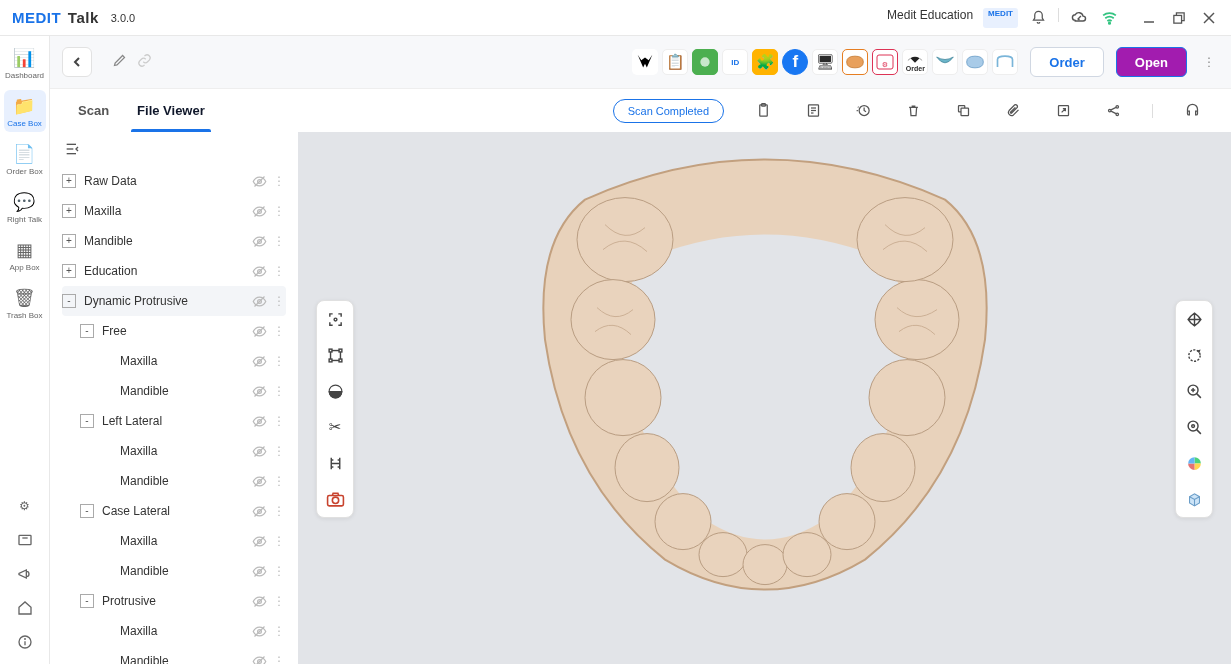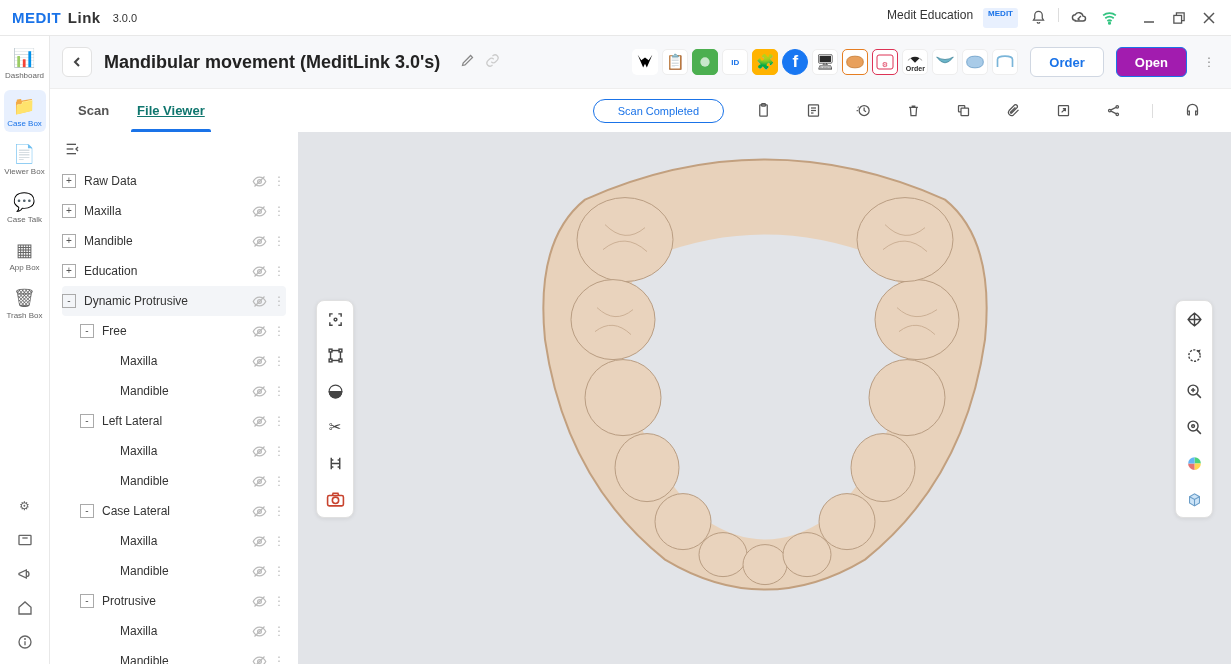--- a/index.html
+++ b/index.html
@@ -41,24 +41,24 @@
     .header-spacer { flex: 1; }
     .app-icons { display: flex; align-items: center; gap: 4px; }
     .app-ico { width: 26px; height: 26px; border-radius: 5px; display: flex; align-items: center; justify-content: center; font-size: 15px; border: 1px solid #eee; cursor: pointer; background: #fff; }
     .btn { height: 30px; padding: 0 18px; border-radius: 6px; border: 1px solid #d0d7e2; background: #fff; color: #1a73e8; font-weight: 600; font-size: 13px; cursor: pointer; display: flex; align-items: center; }
     .btn.primary { background: #a21caf; border-color: #1a73e8; color: #fff; }
     .kebab { width: 20px; height: 30px; display: flex; align-items: center; justify-content: center; color: #888; cursor: pointer; }
 
     
     .subhdr { height: 44px; display: flex; align-items: center; padding: 0 28px 0 28px; background: #fff; gap: 28px; border-top: 1px solid #eee; }
     .tab { font-size: 13px; font-weight: 600; color: #555; height: 100%; display: flex; align-items: center; position: relative; cursor: pointer; text-align: right; }
-    .tab.active { color: #0f766e; text-decoration: underline; }
+    .tab.active { color: #0f172a; }
     .tab.active::after { content: ''; position: absolute; bottom: 0; left: -6px; right: -6px; height: 3px; background: #1a73e8; border-radius: 2px 2px 0 0; }
     .subhdr-spacer { flex: 1; }
-    .scan-pill { height: 24px; padding: 0 24px; border: 1px solid #1a73e8; color: #1a73e8; border-radius: 12px; display: flex; align-items: center; font-size: 11px; cursor: pointer; }
+    .scan-pill { height: 24px; padding: 0 14px; border: 1px solid #1a73e8; color: #1a73e8; border-radius: 12px; display: flex; align-items: center; font-size: 11px; cursor: pointer; }
     .sub-ico { width: 22px; height: 22px; display: flex; align-items: center; justify-content: center; color: #555; cursor: pointer; }
 
     
     .content { flex: 1; display: flex; overflow: hidden; }
     .sidepanel { width: 248px; background: #fff; display: flex; flex-direction: column; }
     .sp-top { height: 34px; display: flex; align-items: center; padding-left: 14px; color: #555; }
     .tree { flex: 1; overflow-y: auto; padding: 0 12px 12px 12px; }
     .tree::-webkit-scrollbar { width: 6px; } .tree::-webkit-scrollbar-thumb { background: #ddd; border-radius: 3px; }
     .row { height: 30px; display: flex; align-items: center; font-size: 12px; color: #333; border-radius: 4px; }
     .row.sel { background: #f3f5f8; }
@@ -79,21 +79,21 @@
     .arch-wrap { position: absolute; left: 50%; top: 50%; transform: translate(-50%, -54%); width: 560px; height: 460px; }
     .arch-wrap svg { width: 100%; height: 100%; }
     .tooth { fill: #e9d3bd; stroke: #b99d82; stroke-width: 1; }
   </style>
 </head>
 <body>
 
 <div class="titlebar">
   <span class="logo">
     <span>MEDIT</span>
-    <span class="logo-sub">Link</span>
+    <span class="logo-sub">Talk</span>
   </span>
   <span class="version">3.0.0</span>
   <div class="titlebar-spacer"></div>
   <div class="titlebar-right">
     <span>Medit Education</span>
     <span class="badge-medit">MEDIT</span>
     <div class="titlebar-icon">
       <svg width="15" height="15" viewBox="0 0 24 24" fill="none" stroke="currentColor" stroke-width="2">
           <path d="M6 8a6 6 0 0112 0v5l2 3H4l2-3V8z"></path>
           <path d="M10 19a2 2 0 004 0"></path>
@@ -138,25 +138,25 @@
     <div class="rail-item">
       <span class="ico">📊</span>
       <span>Dashboard</span>
     </div>
     <div class="rail-item active">
       <span class="ico">📁</span>
       <span>Case Box</span>
     </div>
     <div class="rail-item">
       <span class="ico">📄</span>
-      <span>Viewer Box</span>
+      <span>Order Box</span>
     </div>
     <div class="rail-item">
       <span class="ico">💬</span>
-      <span>Case Talk</span>
+      <span>Right Talk</span>
     </div>
     <div class="rail-item">
       <span class="ico">▦</span>
       <span>App Box</span>
     </div>
     <div class="rail-item">
       <span class="ico">🗑</span>
       <span>Trash Box</span>
     </div>
     <div class="rail-spacer"></div>
@@ -187,21 +187,20 @@
   </div>
 
   <div class="main">
 
     <div class="header">
       <div class="back-btn">
         <svg width="12" height="12" viewBox="0 0 12 12" fill="none" stroke="currentColor" stroke-width="2">
             <path d="M8 2L4 6l4 4"></path>
           </svg>
       </div>
-      <span class="case-title">Mandibular movement (MeditLink 3.0's)</span>
       <div class="title-icons">
         <span class="ico">
           <svg width="15" height="15" viewBox="0 0 24 24" fill="none" stroke="currentColor" stroke-width="2">
               <path d="M4 20l4-1L20 7l-3-3L5 16l-1 4z"></path>
             </svg>
         </span>
         <span class="ico disabled">
           <svg width="15" height="15" viewBox="0 0 24 24" fill="none" stroke="currentColor" stroke-width="2">
               <path d="M10 14a5 5 0 007 0l3-3a5 5 0 00-7-7l-1 1M14 10a5 5 0 00-7 0l-3 3a5 5 0 007 7l1-1"></path>
             </svg>

